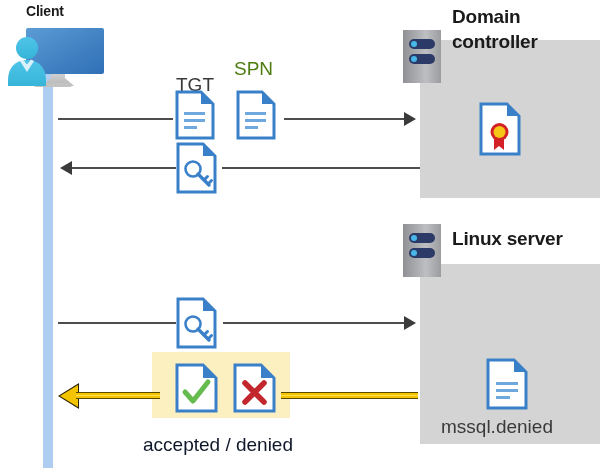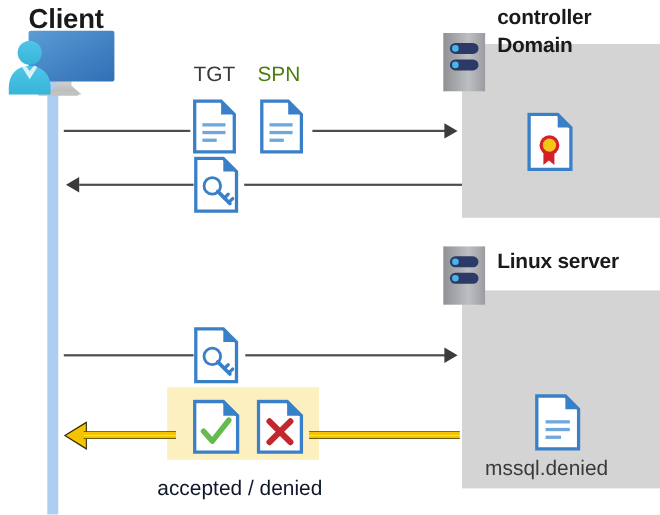--- a/index.html
+++ b/index.html
@@ -20,29 +20,29 @@
   .label-bold{
     font-weight:bold;
     color:#1a1a1a;
     letter-spacing:-0.2px;
   }
   .label-plain{
     color:#3a3a3a;
   }
 
   
-  #client-title{left:26px;top:3px;font-size:25px;text-align:center;}
+  #client-title{left:26px;top:3px;font-size:14px;text-align:center;}
 
   
   #dc-title{left:452px;top:4px;font-size:19px;line-height:25px;width:145px;}
   
   #ls-title{left:452px;top:226px;font-size:19px;line-height:25px;width:148px;}
 
   
-  #tgt-label{left:176px;top:58px;font-size:19px;color:#3a3a3a;}
+  #tgt-label{left:176px;top:74px;font-size:19px;color:#3a3a3a;}
   #spn-label{left:234px;top:58px;font-size:19px;color:#4d7c0f;}
 
   
   #keytab-label{left:441px;top:416px;font-size:19px;color:#3a3a3a;}
 
   
   #verdict-label{left:143px;top:434px;font-size:19px;color:#0f172a;}
 
   
   #client-lifeline{
@@ -164,22 +164,22 @@
   <div class="abs server-icon" id="dc-server">
     <div class="server-bar" style="top:9px;">
         <span class="dot"></span>
       </div>
     <div class="server-bar" style="top:24px;">
         <span class="dot"></span>
       </div>
   </div>
 
   <div class="abs label-bold" id="dc-title">
+    <div>Domain</div>
     <div>controller</div>
-    <div>Domain</div>
   </div>
 
   <div class="doc" style="left:479px;top:102px;">
     <svg width="42" height="54" viewBox="0 0 42 54">
       <path d="M2 2 h26 l12 12 v38 h-38 z" fill="#ffffff" stroke="#3a80c9" stroke-width="3"></path>
       <path d="M28 2 v12 h12 z" fill="#3a80c9"></path>
 
       <path d="M15 33 l0 15 l5 -4 l5 4 l0 -15 z" fill="#d42027"></path>
       <circle cx="20.5" cy="30" r="9" fill="#d42027"></circle>
       <circle cx="20.5" cy="30" r="6" fill="#f5c518"></circle>

